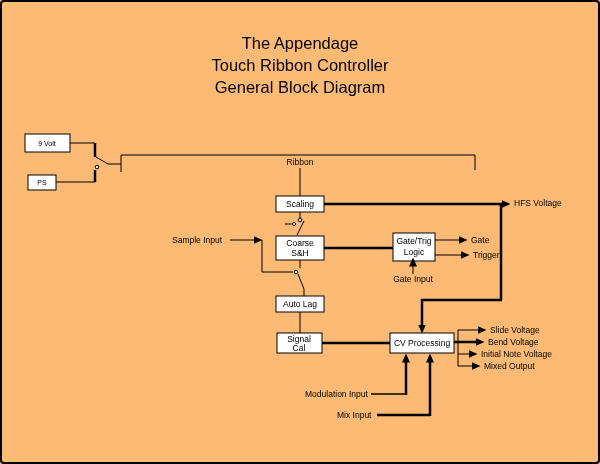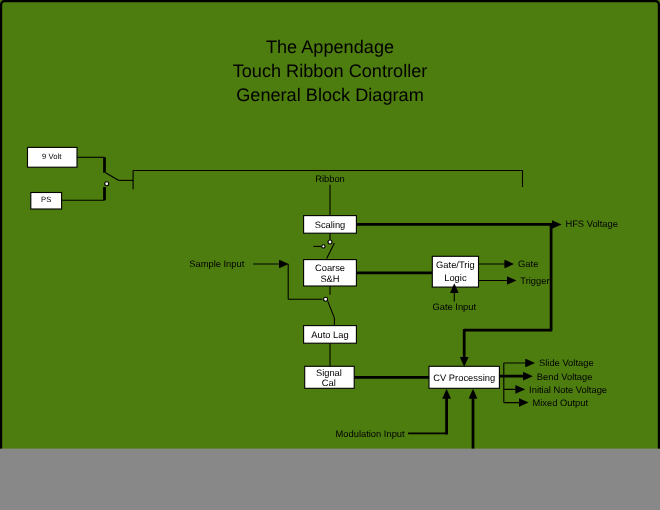--- a/index.html
+++ b/index.html
@@ -1,16 +1,16 @@
 <!DOCTYPE html>
 <html><head>
 <meta charset="utf-8">
 <style>
   html,body { margin:0; padding:0; background:#888; }
-  .page { width:600px; height:408px; background:#4d7c0f; position:relative; overflow:hidden;text-align:center; }
+  .page { width:600px; height:464px; background:#fdba74; position:relative; overflow:hidden;text-align:center; }
   svg { display:block; }
   text { font-family:"Liberation Sans", sans-serif; fill:#000; dominant-baseline:central; }
   .t-title { font-size:16.5px; text-anchor:middle; }
   .t-block { font-size:8.5px; text-anchor:middle; }
   .t-label { font-size:8.5px; text-anchor:start; }
   .t-mid   { font-size:8.5px; text-anchor:middle; }
   .t-tiny  { font-size:7px;  text-anchor:middle; }
   .w1  { stroke:#000; stroke-width:1;   fill:none; }
   .w15 { stroke:#000; stroke-width:1.5; fill:none; }
   .w2  { stroke:#000; stroke-width:2.5; fill:none; }

